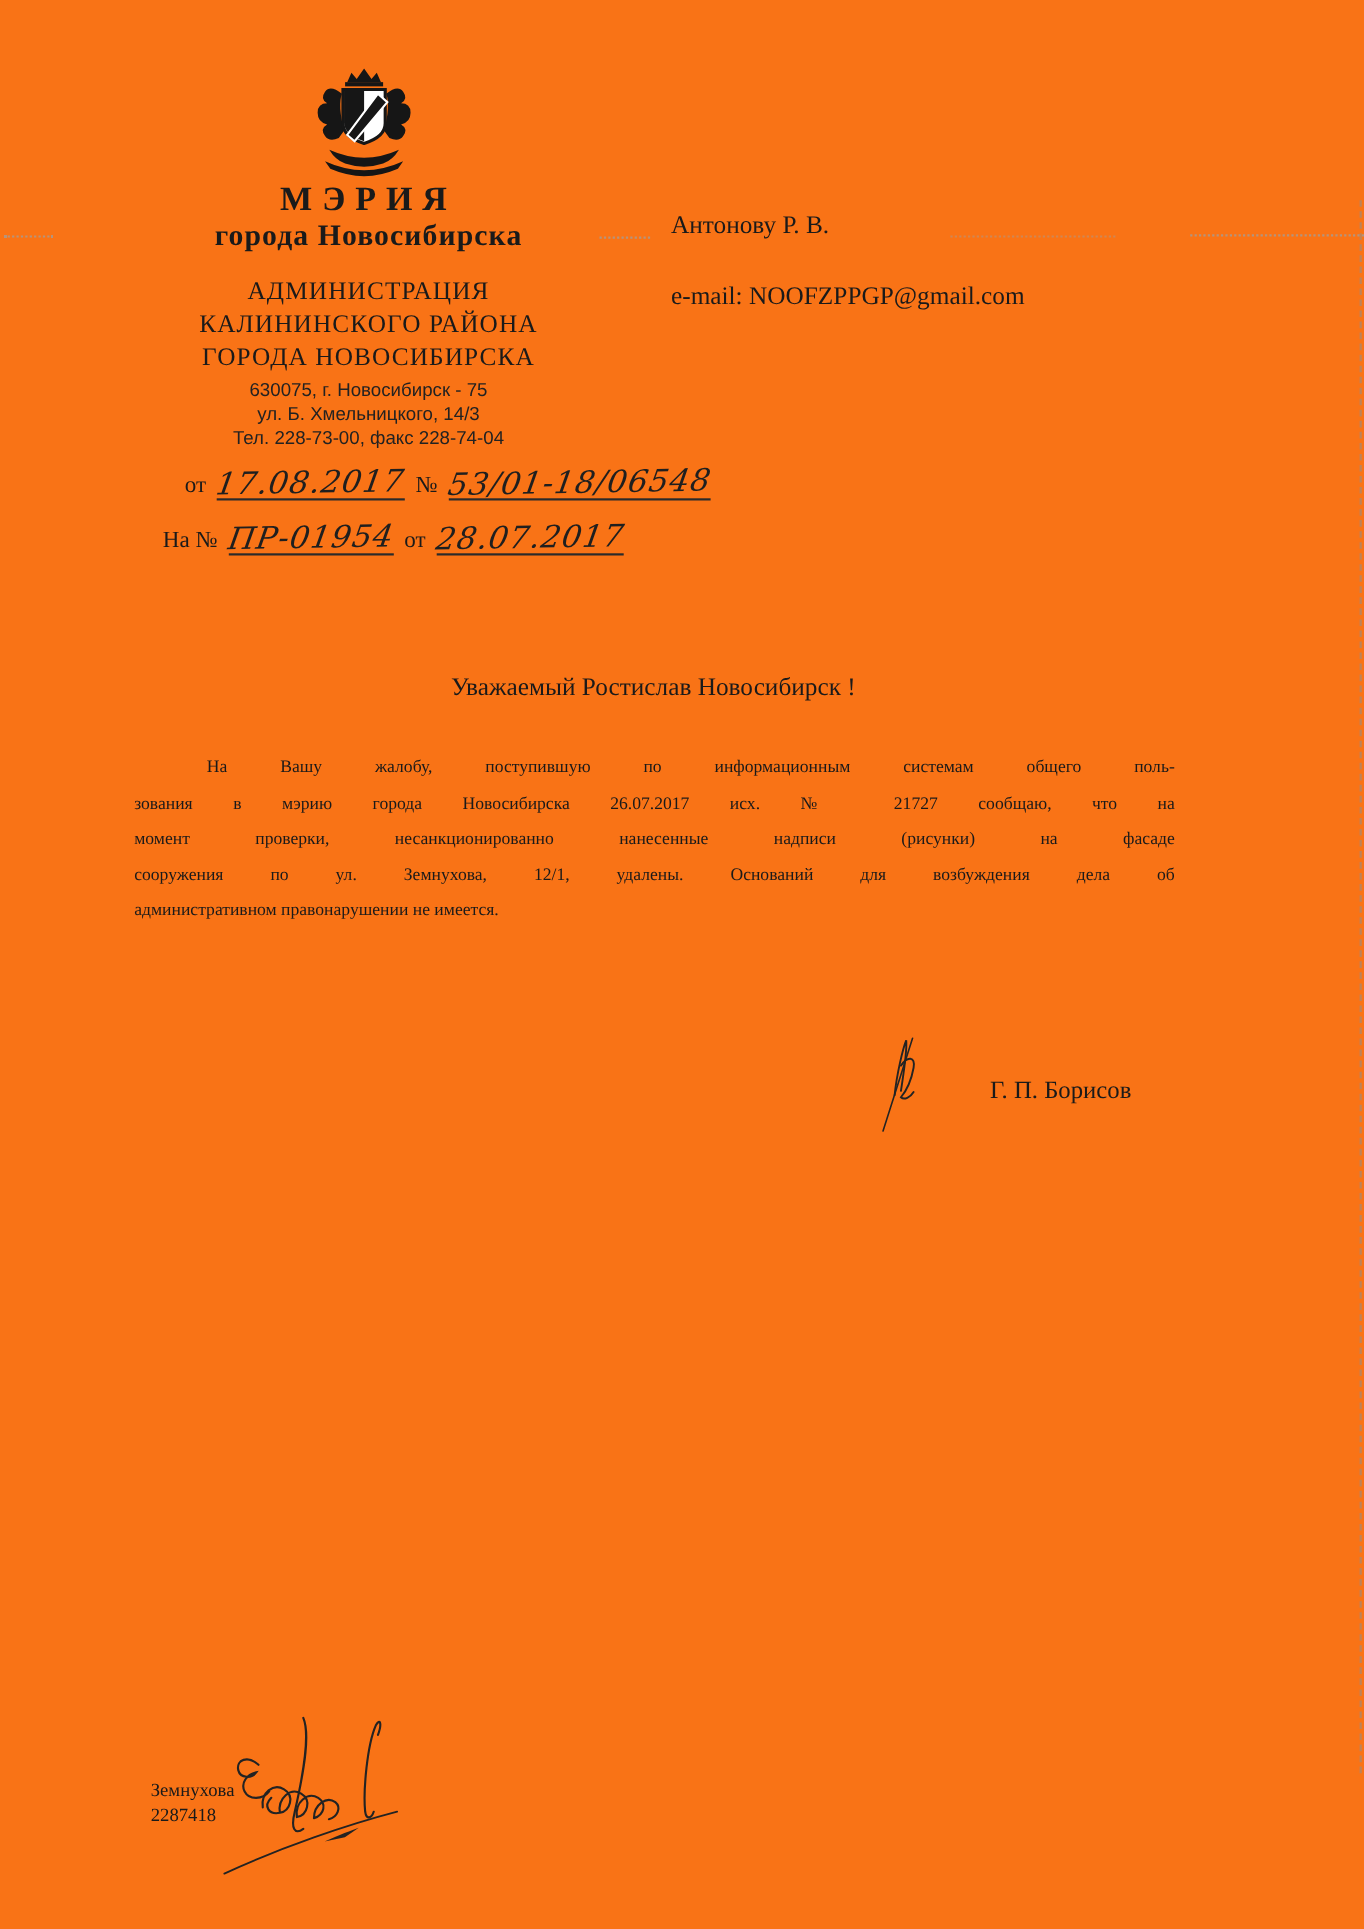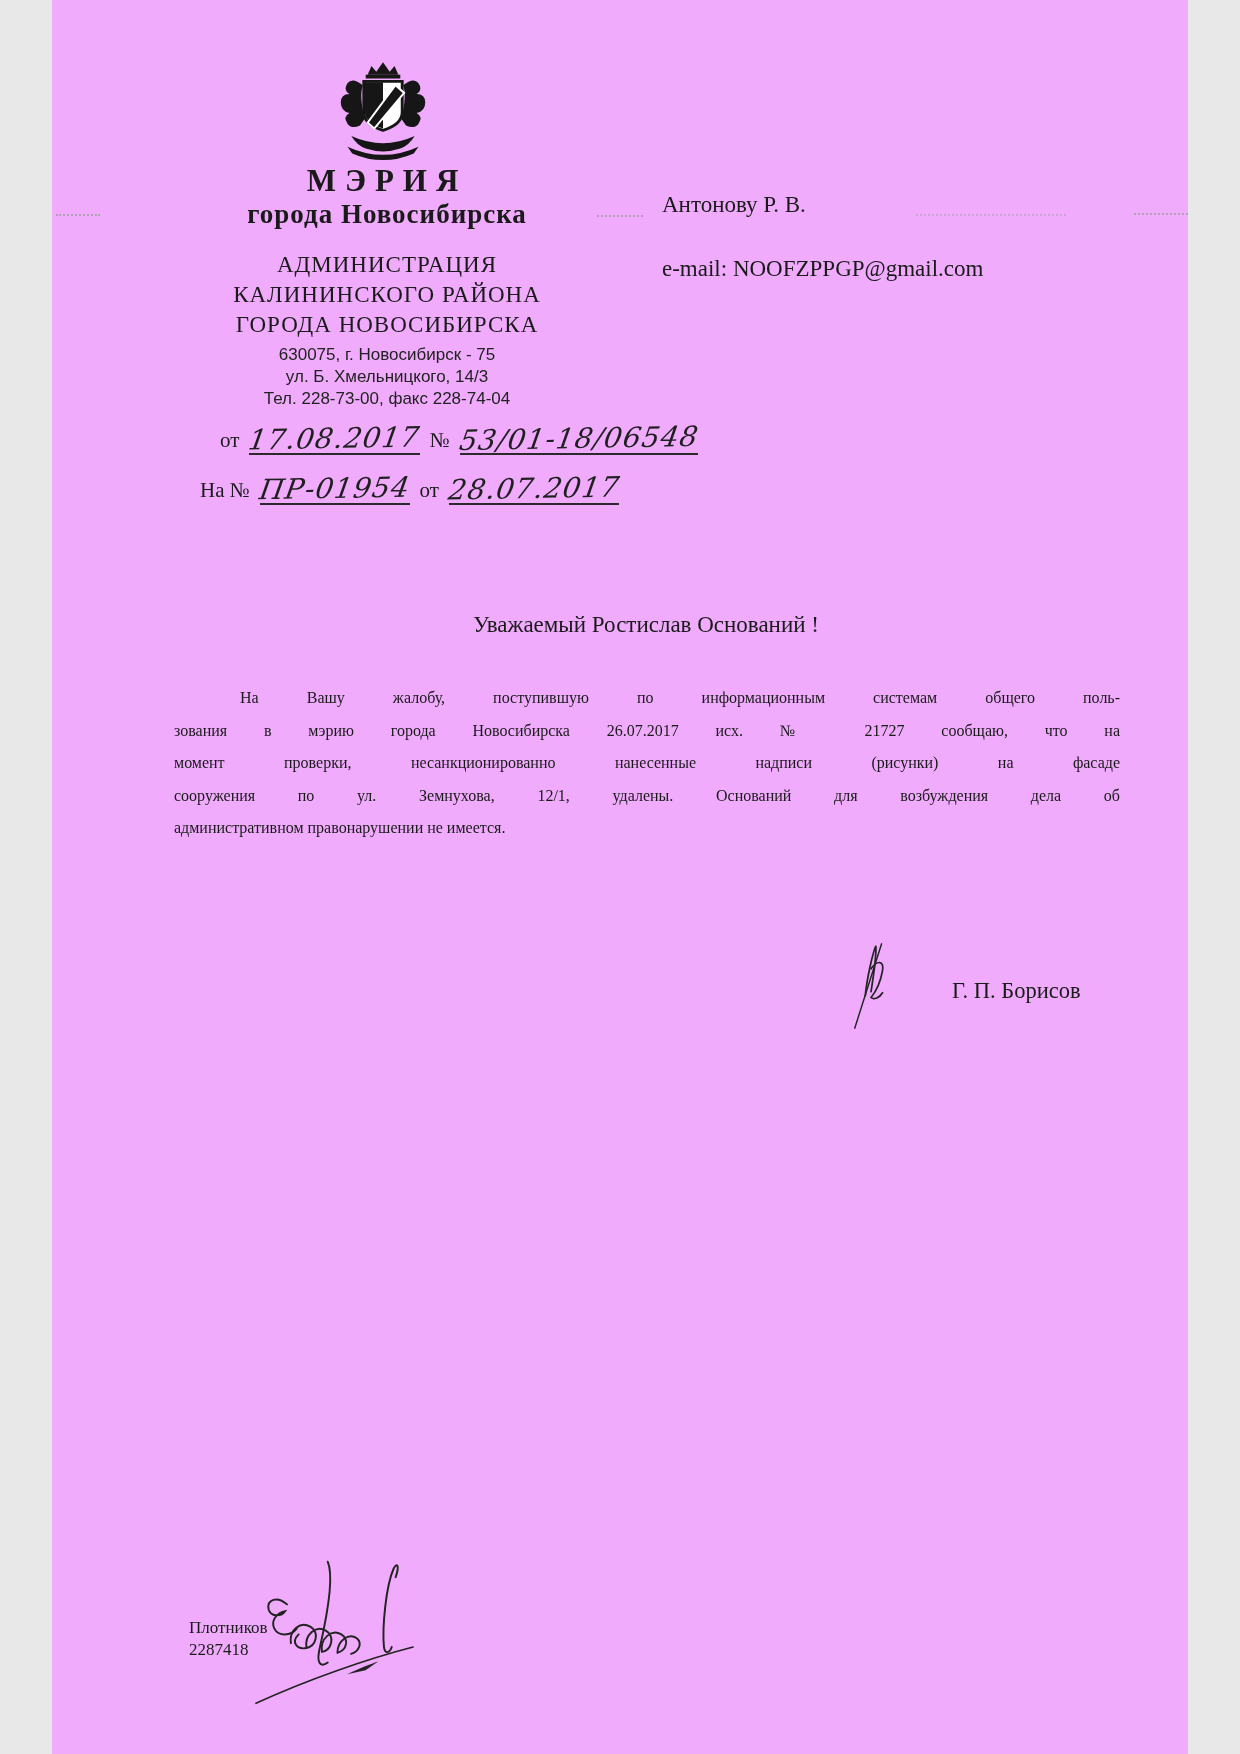--- a/index.html
+++ b/index.html
@@ -1,23 +1,23 @@
 <!DOCTYPE html>
 <html style="--ink: #1a1a1a;"><head>
 <meta charset="utf-8">
 <style>
   :root { --ink: #1a1a1a; }
   * { margin: 0; padding: 0; box-sizing: border-box; }
   html, body { background: #e8e8e8; }
   .page {
     position: relative;
-    width: 1136px;
+    width: 1240px;
     height: 1754px;
     margin: 0 auto;
-    background: #f0abfc;
+    background: #f97316;
     overflow: hidden;
     color: var(--ink);
     font-family: "Liberation Serif", serif;
   }
   .abs { position: absolute; }
 
   
   .lh-box { left: 140px; width: 390px; text-align: center; }
   .org1 { top: 163px; font-size: 31px; font-weight: bold; letter-spacing: 9px; }
   .org2 { top: 199px; font-size: 27px; font-weight: bold; letter-spacing: 1px; }
@@ -134,42 +134,42 @@
   <div class="abs ref-line ref2">
     <span class="ref-label">На  №</span>
     <span class="fill-line w125"><span class="hand">ПР-01954</span></span>
     <span class="ref-label">от</span>
     <span class="fill-line w130"><span class="hand">28.07.2017</span></span>
   </div>
 
   <div class="abs recipient-name">Антонову Р. В.</div>
   <div class="abs recipient-email">e-mail: NOOFZPPGP@gmail.com</div>
 
-  <div class="abs salutation">Уважаемый Ростислав Оснований !</div>
+  <div class="abs salutation">Уважаемый Ростислав Новосибирск !</div>
 
   <div class="abs body-block">
     <div class="body-line indent">На Вашу жалобу, поступившую по информационным системам общего поль-</div>
     <div class="body-line">зования в мэрию города Новосибирска 26.07.2017 исх. № 21727 сообщаю, что на</div>
     <div class="body-line">момент проверки, несанкционированно нанесенные надписи (рисунки) на фасаде</div>
     <div class="body-line">сооружения по ул. Земнухова, 12/1, удалены. Оснований для возбуждения дела об</div>
     <div class="body-line last">административном правонарушении не имеется.</div>
   </div>
 
 
   <div class="abs sign-scribble">
     <svg viewBox="0 0 52 96" width="50" height="92" aria-hidden="true">
       <path class="stroke" stroke-width="1.8" d="M19 58 C21 38 27 13 30 6 C31 17 27 40 25 54"></path>
       <path class="stroke" stroke-width="1.8" d="M25 30 C31 21 39 21 37 32 C35 43 30 54 25 60 C28 63 34 60 37 55"></path>
       <path class="stroke" stroke-width="1.5" d="M36 4 L8 92"></path>
     </svg>
   </div>
   <div class="abs sign-name">Г. П. Борисов</div>
 
   <div class="abs footer-exec">
-    <div>Плотников</div>
+    <div>Земнухова</div>
     <div>2287418</div>
   </div>
   <div class="abs footer-scribble">
     <svg viewBox="0 0 175 165" width="170" height="160" aria-hidden="true">
       <path class="stroke" stroke-width="2" d="M38 54 C28 45 17 49 19 59 C21 67 32 67 36 61 C27 63 21 71 25 79 C29 87 42 87 48 79"></path>
       <path class="stroke" stroke-width="2" d="M42 94 C40 80 52 71 62 77 C72 83 68 97 58 99 C48 101 42 93 50 85 M58 99 C56 85 68 75 78 81 C88 87 84 101 74 103 M74 103 C72 89 84 79 94 85 C102 90 100 101 90 104 M90 104 C90 91 102 83 110 89 C116 94 112 103 104 105"></path>
       <path class="stroke" stroke-width="2" d="M80 10 C86 24 82 54 72 98 C68 114 72 120 80 114"></path>
       <path class="stroke" stroke-width="2" d="M150 26 C154 15 152 10 148 17 C140 35 136 78 138 98 C139 106 144 104 146 98"></path>
       <path class="stroke" stroke-width="1.7" d="M6 156 C60 131 122 110 168 98"></path>
       <path d="M100 126 C113 120 126 115 132 113 L119 122 Z" fill="#232323"></path>

